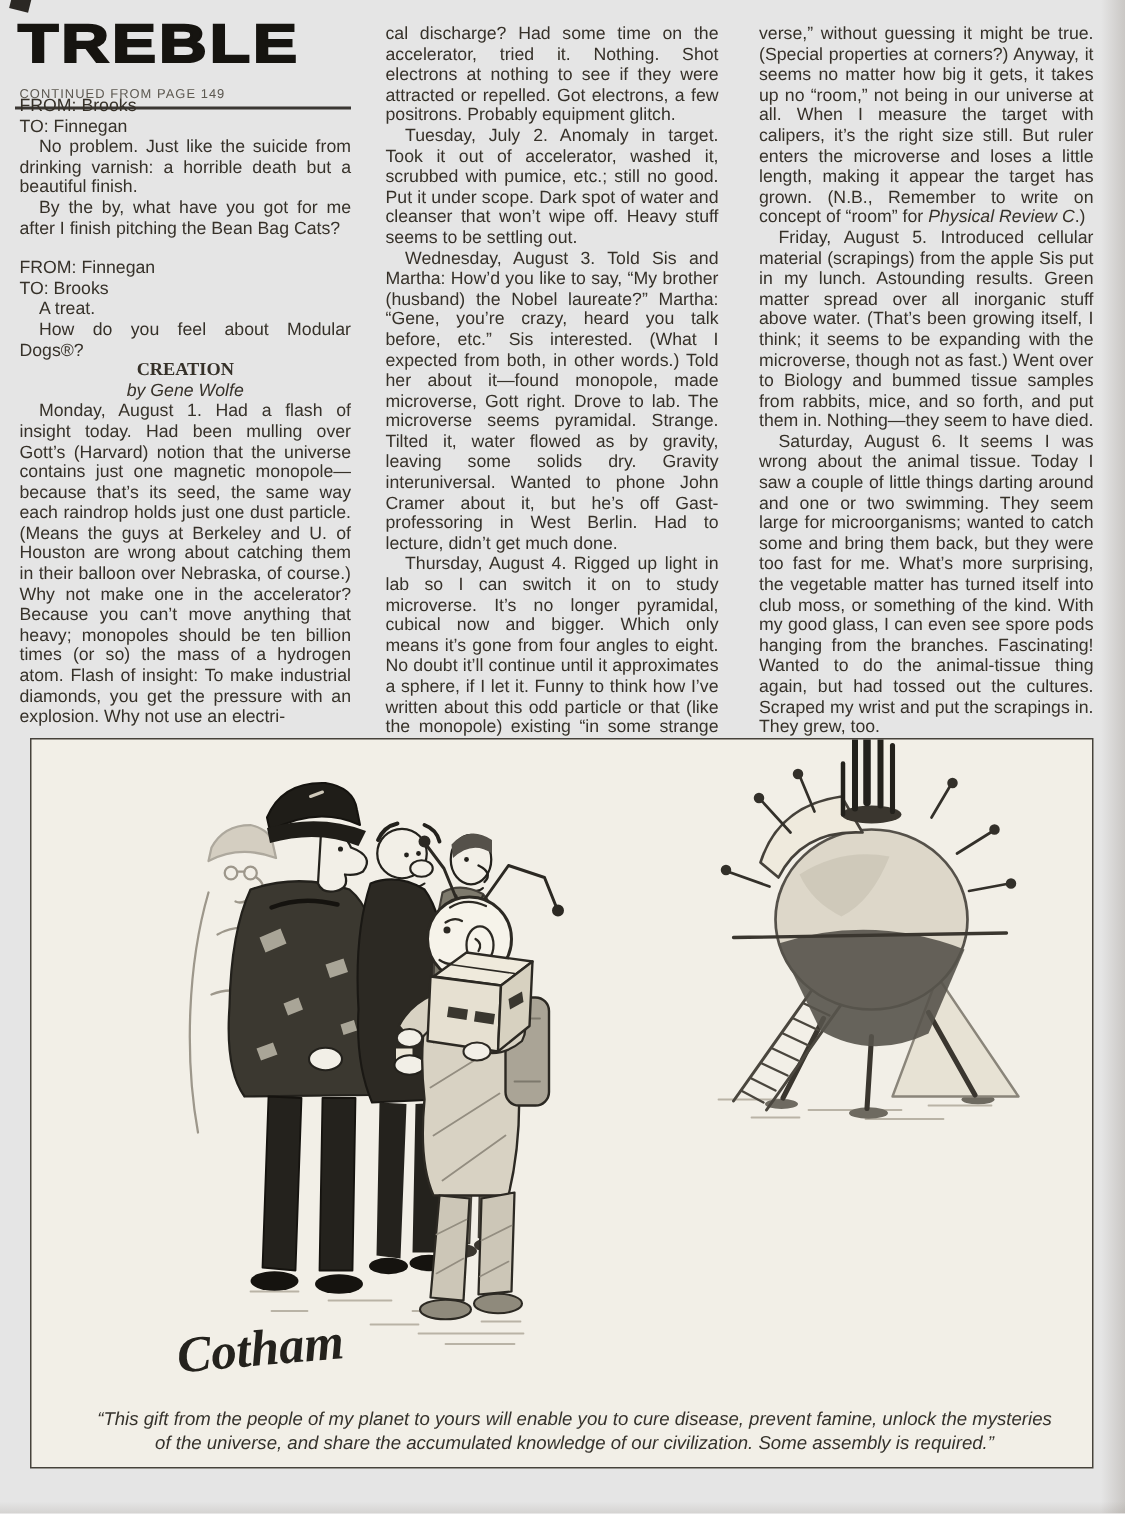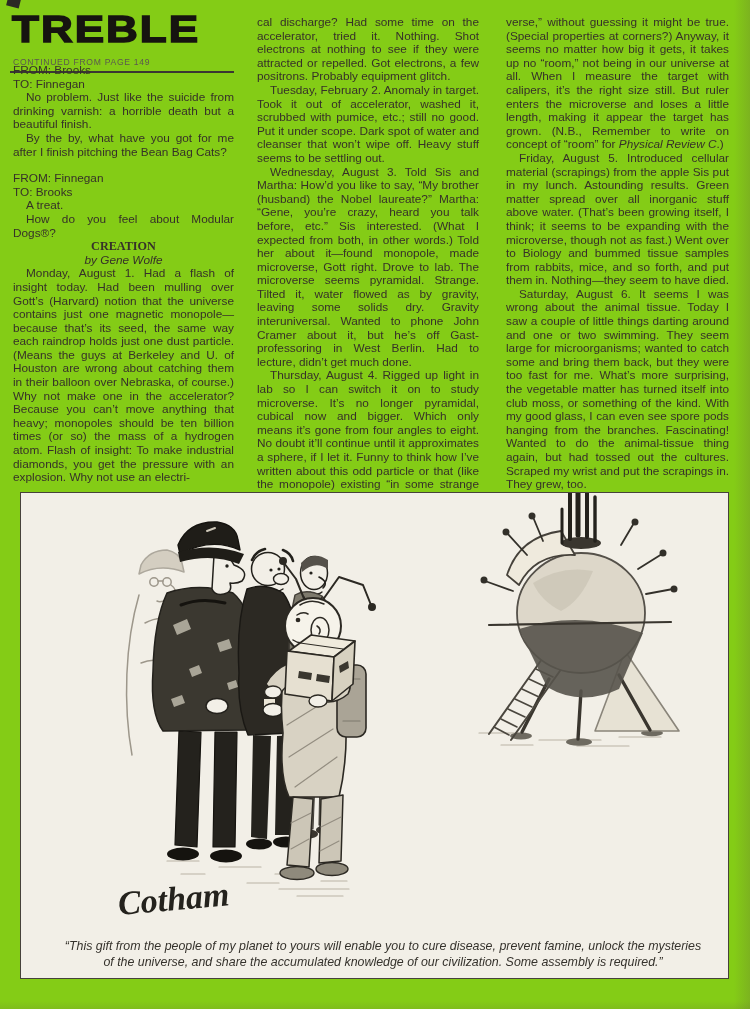--- a/index.html
+++ b/index.html
@@ -1,18 +1,18 @@
 <!DOCTYPE html>
 <html lang="en"><head>
 <meta charset="utf-8">
 <style>
   html,body{margin:0;padding:0;}
   .page{
     position:relative; width:750px; height:1009px; overflow:hidden;
-    background:#84cc16; color:#33302a;
+    background:#e5e5e5; color:#33302a;
     font-family:"Liberation Sans", sans-serif;
   }
   .edge-shade{position:absolute; right:0; top:0; width:16px; height:100%;
     background:linear-gradient(to right, rgba(0,0,0,0), rgba(92,80,66,.20)); pointer-events:none;}
   .bottom-shade{position:absolute; left:0; bottom:0; width:100%; height:8px;
     background:linear-gradient(to bottom, rgba(0,0,0,0), rgba(92,80,66,.12)); pointer-events:none;}
   .scan-mark{position:absolute; left:7px; top:-2px; width:13px; height:9px;
     background:#2b2824; transform:rotate(14deg);}
   .treble{
     position:absolute; left:12px; top:12px;
@@ -65,21 +65,21 @@
     <p>TO: Brooks</p>
     <p class="ind">A treat.</p>
     <p class="ind">How do you feel about Modular Dogs®?</p>
     <p class="story-title">CREATION</p>
     <p class="story-byline">by Gene Wolfe</p>
     <p class="ind">Monday, August 1. Had a flash of insight today. Had been mulling over Gott’s (Harvard) notion that the universe contains just one magnetic monopole—because that’s its seed, the same way each raindrop holds just one dust particle. (Means the guys at Berkeley and U. of Houston are wrong about catching them in their balloon over Nebraska, of course.) Why not make one in the accelerator? Because you can’t move anything that heavy; monopoles should be ten billion times (or so) the mass of a hydrogen atom. Flash of insight: To make industrial diamonds, you get the pressure with an explosion. Why not use an electri-</p>
   </div>
 
   <div class="col col2">
     <p>cal discharge? Had some time on the accelerator, tried it. Nothing. Shot electrons at nothing to see if they were attracted or repelled. Got electrons, a few positrons. Probably equipment glitch.</p>
-    <p class="ind">Tuesday, February 2. Anomaly in target. Took it out of accelerator, washed it, scrubbed with pumice, etc.; still no good. Put it under scope. Dark spot of water and cleanser that won’t wipe off. Heavy stuff seems to be settling out.</p>
+    <p class="ind">Tuesday, July 2. Anomaly in target. Took it out of accelerator, washed it, scrubbed with pumice, etc.; still no good. Put it under scope. Dark spot of water and cleanser that won’t wipe off. Heavy stuff seems to be settling out.</p>
     <p class="ind">Wednesday, August 3. Told Sis and Martha: How’d you like to say, “My brother (husband) the Nobel laureate?” Martha: “Gene, you’re crazy, heard you talk before, etc.” Sis interested. (What I expected from both, in other words.) Told her about it—found monopole, made microverse, Gott right. Drove to lab. The microverse seems pyramidal. Strange. Tilted it, water flowed as by gravity, leaving some solids dry. Gravity interuniversal. Wanted to phone John Cramer about it, but he’s off Gast-professoring in West Berlin. Had to lecture, didn’t get much done.</p>
     <p class="ind">Thursday, August 4. Rigged up light in lab so I can switch it on to study microverse. It’s no longer pyramidal, cubical now and bigger. Which only means it’s gone from four angles to eight. No doubt it’ll continue until it approximates a sphere, if I let it. Funny to think how I’ve written about this odd particle or that (like the monopole) existing “in some strange corner of the uni-</p>
   </div>
 
   <div class="col col3">
     <p><span>verse,” without guessing it might be true. (Special properties at corners?) Anyway, it seems no matter how big it gets, it takes up no “room,” not being in our universe at all. When I measure the target with calipers, it’s the right size still. But ruler enters the microverse and loses a little length, making it appear the target has grown. (N.B., Remember to write on concept of “room” for </span><i>Physical Review C</i><span>.)</span></p>
     <p class="ind">Friday, August 5. Introduced cellular material (scrapings) from the apple Sis put in my lunch. Astounding results. Green matter spread over all inorganic stuff above water. (That’s been growing itself, I think; it seems to be expanding with the microverse, though not as fast.) Went over to Biology and bummed tissue samples from rabbits, mice, and so forth, and put them in. Nothing—they seem to have died.</p>
     <p class="ind">Saturday, August 6. It seems I was wrong about the animal tissue. Today I saw a couple of little things darting around and one or two swimming. They seem large for microorganisms; wanted to catch some and bring them back, but they were too fast for me. What’s more surprising, the vegetable matter has turned itself into club moss, or something of the kind. With my good glass, I can even see spore pods hanging from the branches. Fascinating! Wanted to do the animal-tissue thing again, but had tossed out the cultures. Scraped my wrist and put the scrapings in. They grew, too.</p>
   </div>
 

